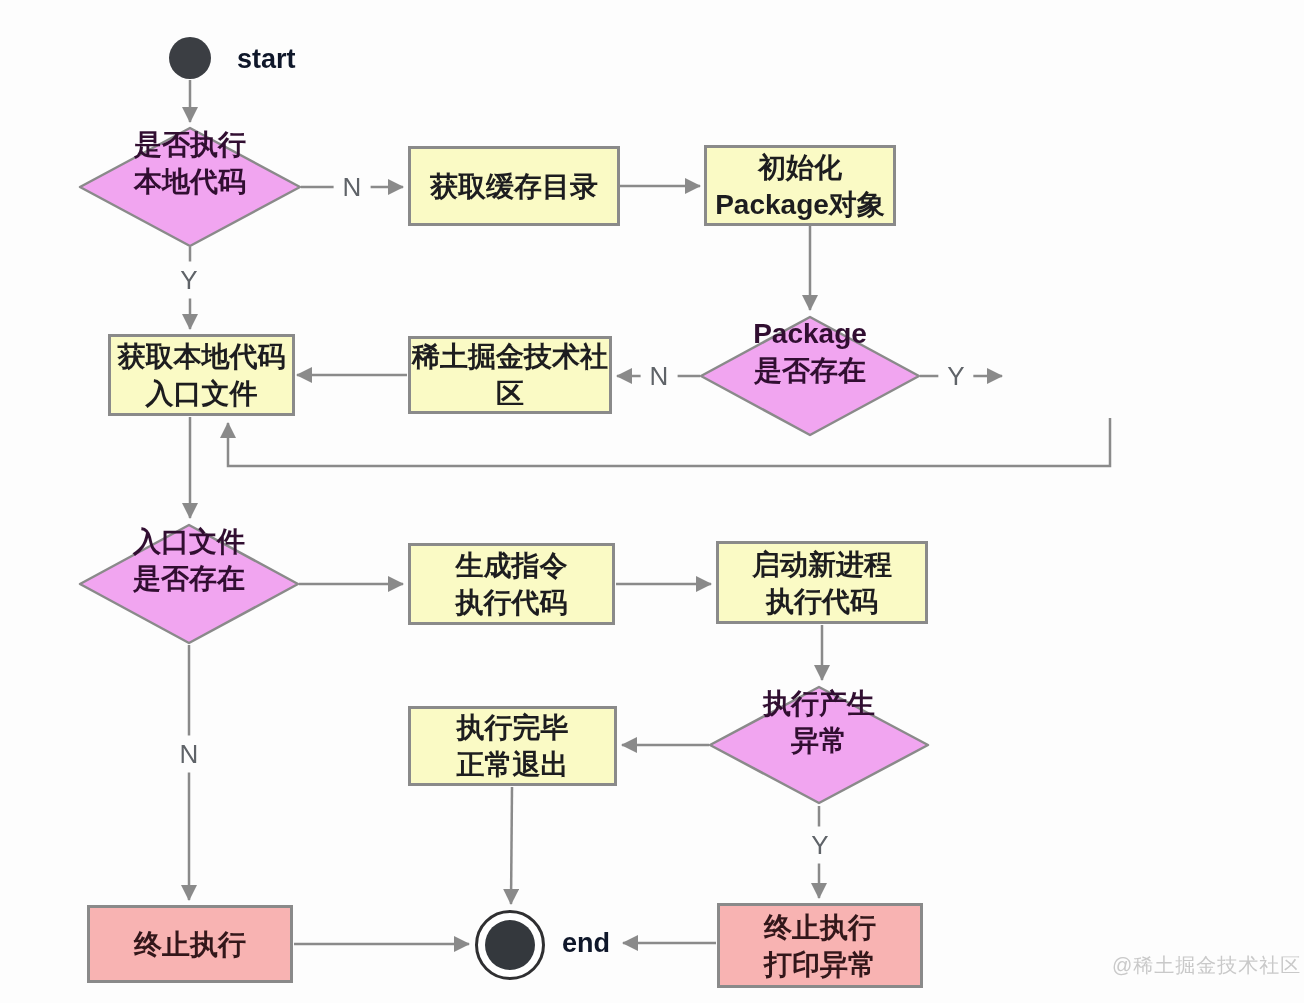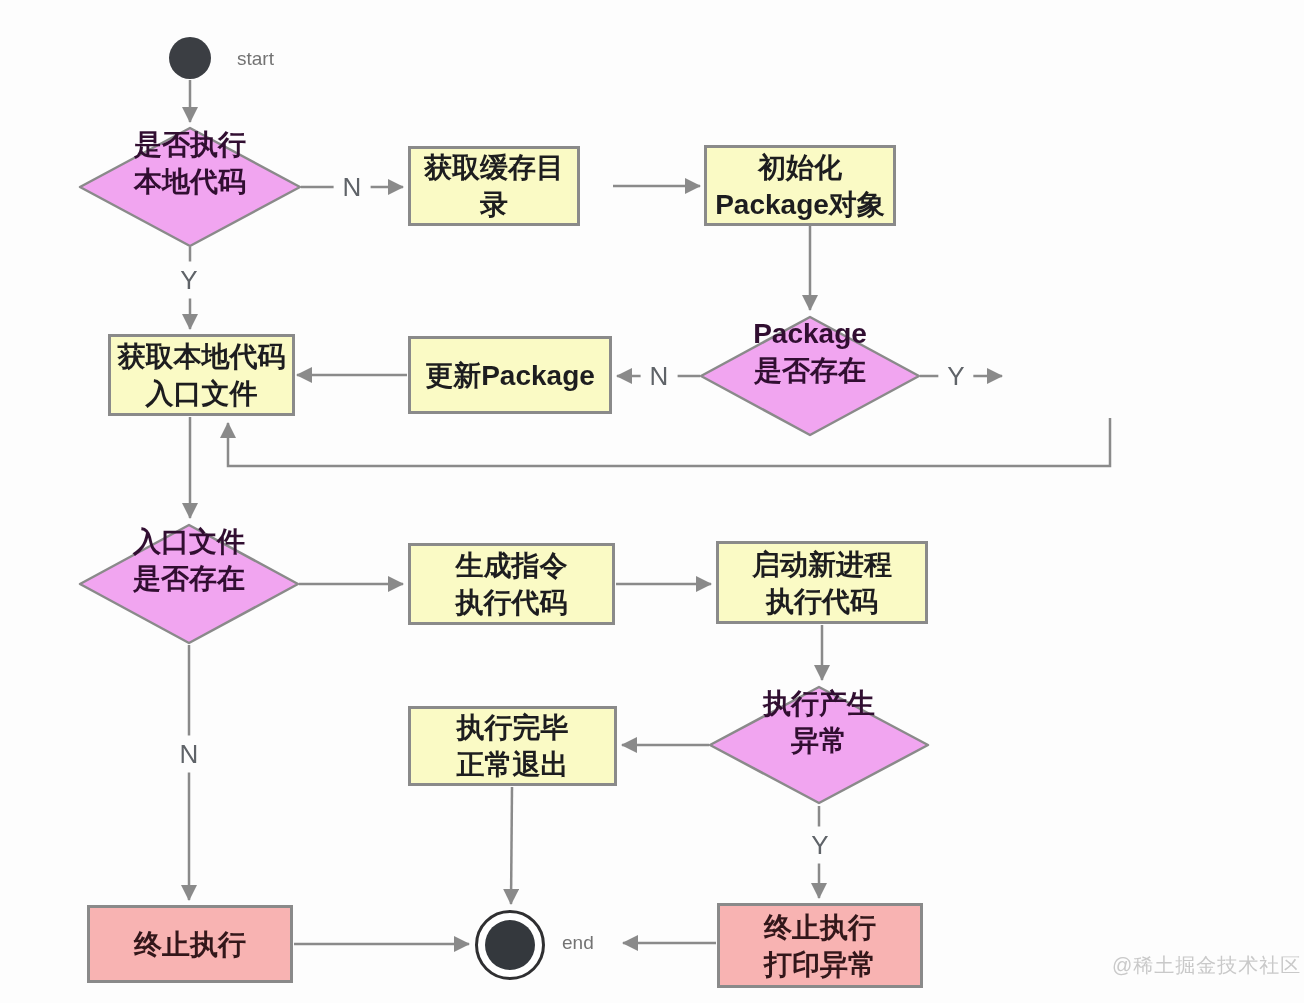--- a/index.html
+++ b/index.html
@@ -48,23 +48,23 @@
     color: #5f6368;
     font-size: 26px;
     font-weight: 500;
     padding: 3px 9px;
     z-index: 3;
   }
 
   .terminal-label {
     position: absolute;
     transform: translateY(-50%);
-    color: #737373;
-    font-size: 19px;
-    font-weight: 400;
+    color: #0f172a;
+    font-size: 27px;
+    font-weight: 700;
     z-index: 3;
   }
 
   #start-node {
     position: absolute; left: 169px; top: 37px;
     width: 42px; height: 42px; border-radius: 50%;
     background: #3b3e43; z-index: 2;
   }
   #end-node {
     position: absolute; left: 475px; top: 910px;
@@ -128,36 +128,36 @@
   <div class="diamond" style="left:78px; top:126px; width:224px; height:122px;">
     <svg viewBox="0 0 224 122">
       <polygon points="112,2 222,61 112,120 2,61"></polygon>
     </svg>
     <div class="dlabel">
       <span>是否执行</span>
       <span>本地代码</span>
     </div>
   </div>
 
-  <div class="node process" style="left:408px; top:146px; width:172px; height:80px;">
+  <div class="node process" style="left:408px; top:146px; width:212px; height:80px;">
     <span>获取缓存目录</span>
   </div>
 
   <div class="node process" style="left:704px; top:145px; width:192px; height:81px;">
     <span>初始化</span>
     <span>Package对象</span>
   </div>
 
   <div class="node process" style="left:88px; top:334px; width:187px; height:82px;margin-left:20px;">
     <span>获取本地代码</span>
     <span>入口文件</span>
   </div>
 
   <div class="node process" style="left:408px; top:336px; width:204px; height:78px;">
-    <span>更新Package</span>
+    <span>稀土掘金技术社区</span>
   </div>
 
   <div class="diamond" style="left:699px; top:315px; width:222px; height:122px;">
     <svg viewBox="0 0 222 122">
       <polygon points="111,2 220,61 111,120 2,61"></polygon>
     </svg>
     <div class="dlabel">
       <span>Package</span>
       <span>是否存在</span>
     </div>

